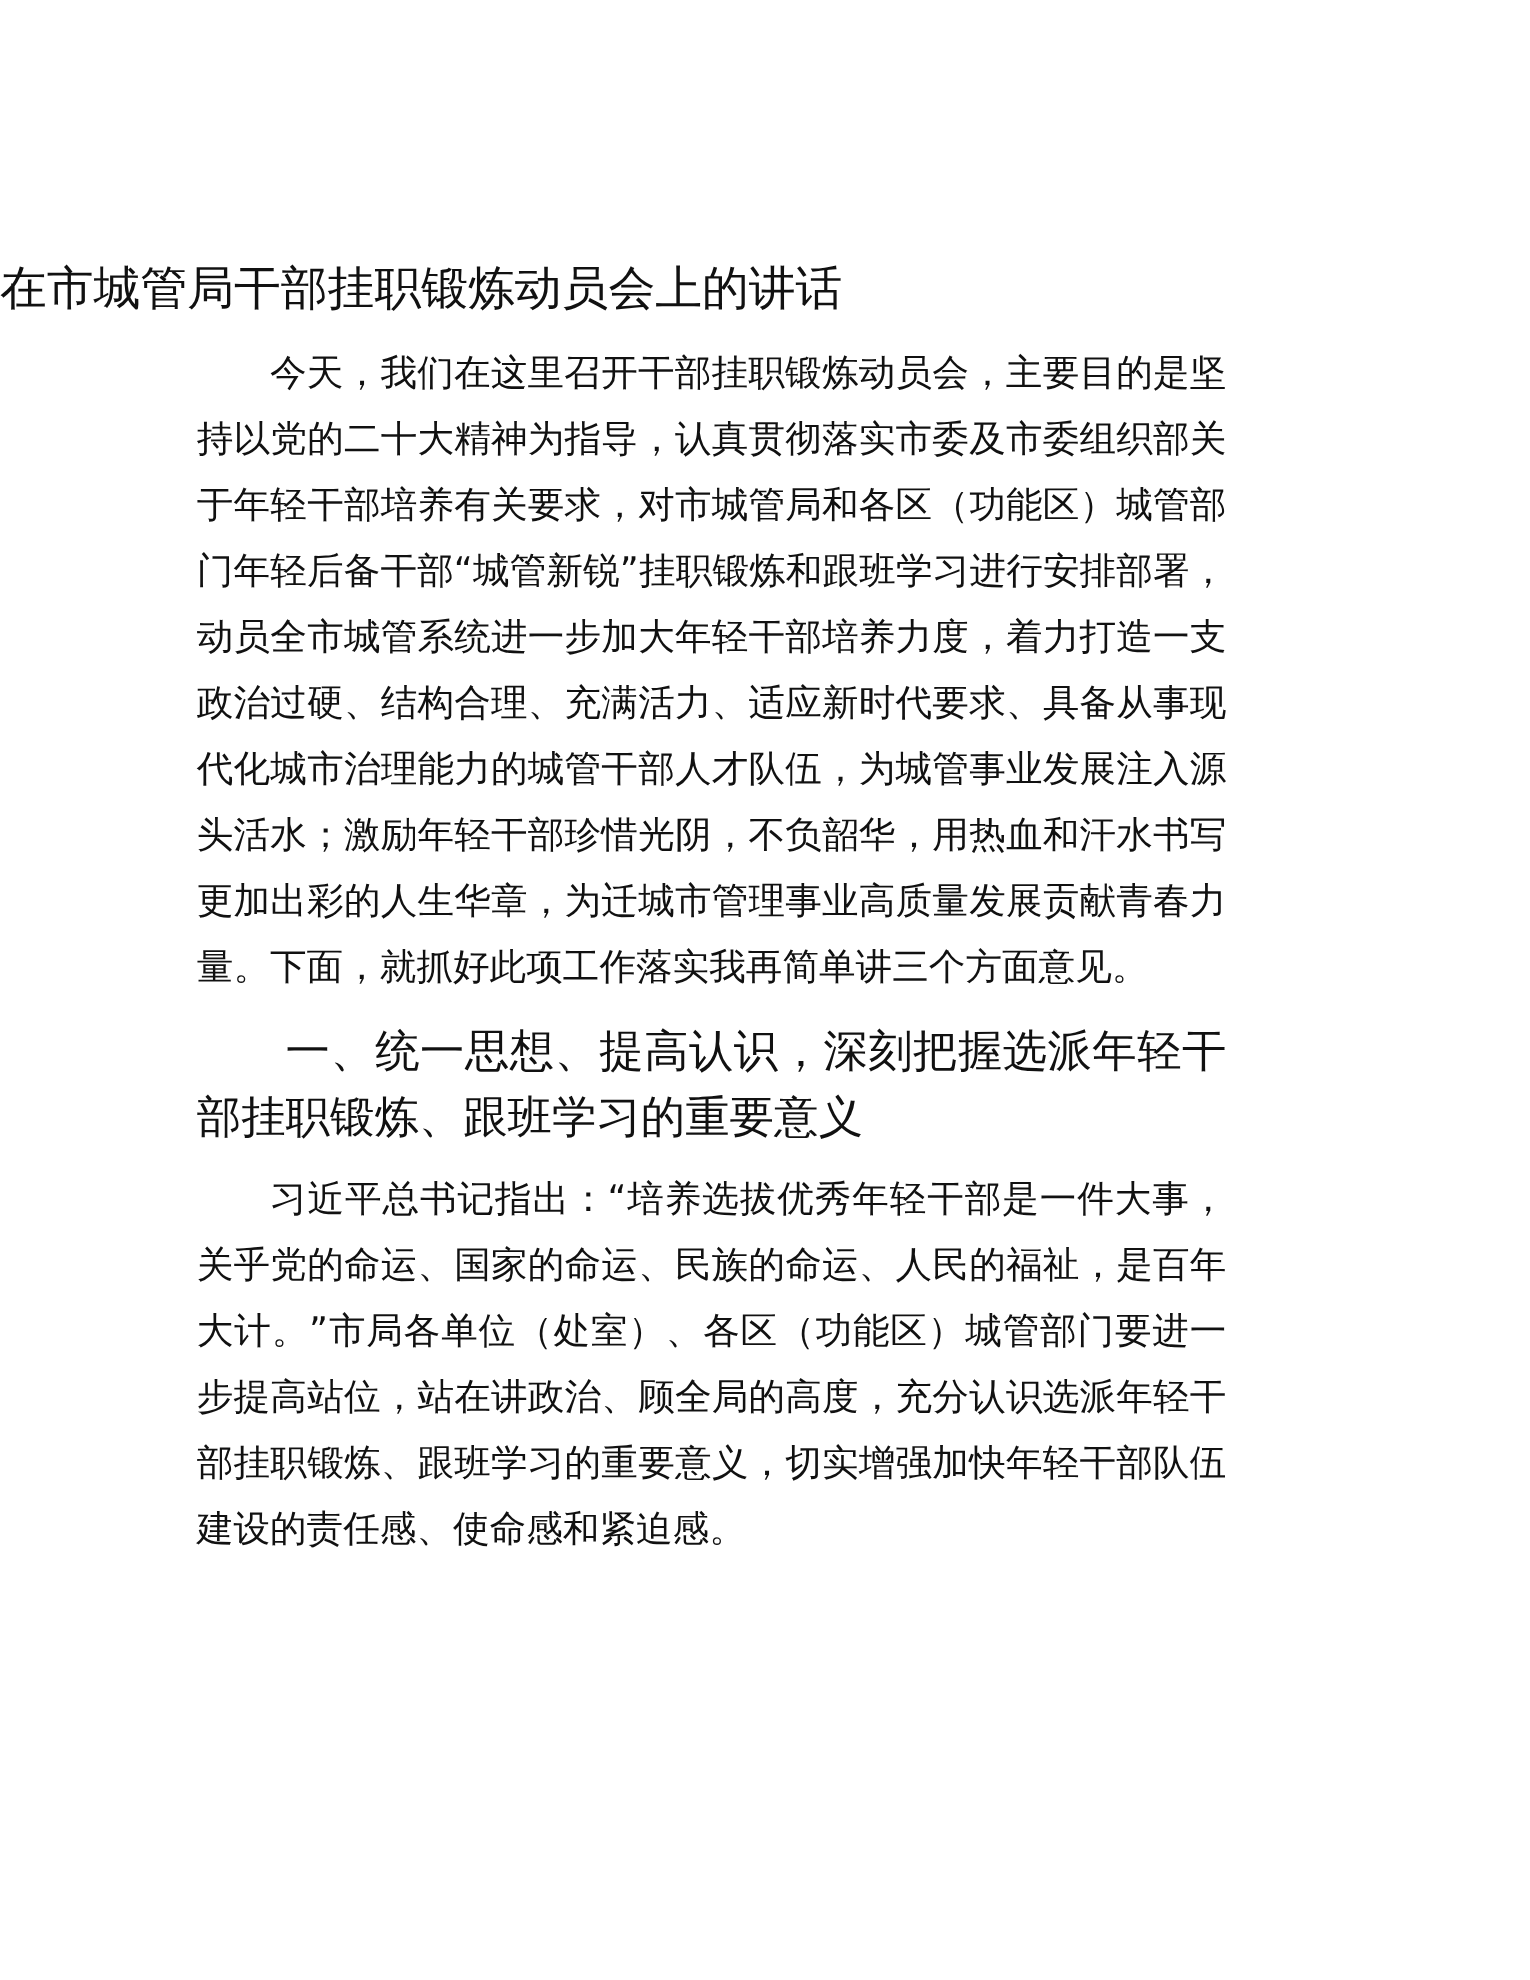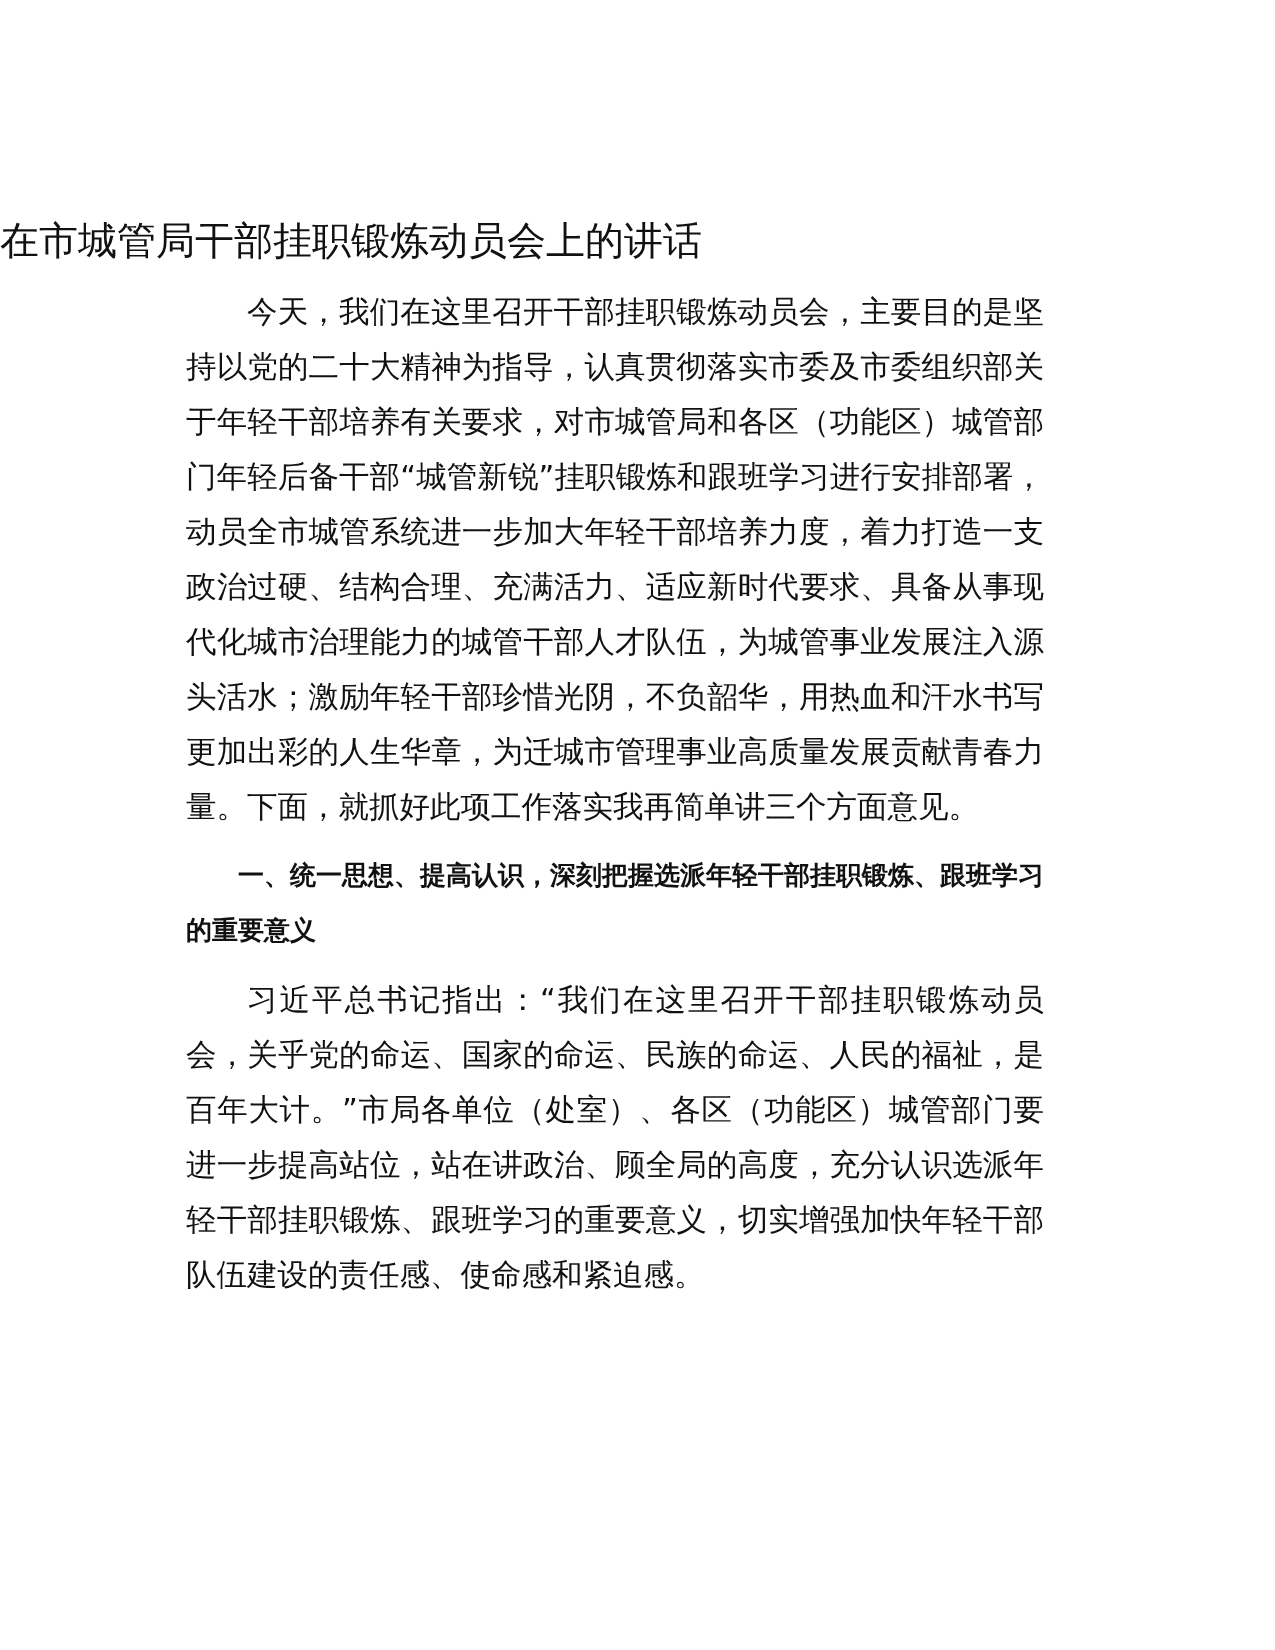--- a/index.html
+++ b/index.html
@@ -30,48 +30,47 @@
       width: 1213px;
       text-align: left;
       font-size: 39px;
       line-height: 56px;
       letter-spacing: 0px;
       margin: 0;
       font-weight: normal;
     }
     .body-text {
       position: absolute;
-      left: 186px;
+      left: 164px;
       top: 284px;
       width: 858px;
     }
     .para {
       margin: 0;
       font-size: 30.5px;
       line-height: 55px;
       text-align: justify;
       text-justify: inter-ideograph;
       text-indent: 2em;
     }
     .para.gap {
       margin-top: 14px;
     }
     .heading-para {
       margin: 14px 0 0 0;
-      font-size: 26px;
+      font-size: 37px;
       line-height: 55px;
       text-align: justify;
       text-indent: 2em;
-      font-weight: bold;
     }
   </style>
 </head>
 <body>
 
 <div class="page">
   <h1 class="title">在市城管局干部挂职锻炼动员会上的讲话</h1>
 
   <div class="body-text">
     <p class="para">今天，我们在这里召开干部挂职锻炼动员会，主要目的是坚持以党的二十大精神为指导，认真贯彻落实市委及市委组织部关于年轻干部培养有关要求，对市城管局和各区（功能区）城管部门年轻后备干部“城管新锐”挂职锻炼和跟班学习进行安排部署，动员全市城管系统进一步加大年轻干部培养力度，着力打造一支政治过硬、结构合理、充满活力、适应新时代要求、具备从事现代化城市治理能力的城管干部人才队伍，为城管事业发展注入源头活水；激励年轻干部珍惜光阴，不负韶华，用热血和汗水书写更加出彩的人生华章，为迁城市管理事业高质量发展贡献青春力量。下面，就抓好此项工作落实我再简单讲三个方面意见。</p>
     <p class="heading-para">一、统一思想、提高认识，深刻把握选派年轻干部挂职锻炼、跟班学习的重要意义</p>
-    <p class="para gap">习近平总书记指出：“我们在这里召开干部挂职锻炼动员会，关乎党的命运、国家的命运、民族的命运、人民的福祉，是百年大计。”市局各单位（处室）、各区（功能区）城管部门要进一步提高站位，站在讲政治、顾全局的高度，充分认识选派年轻干部挂职锻炼、跟班学习的重要意义，切实增强加快年轻干部队伍建设的责任感、使命感和紧迫感。</p>
+    <p class="para gap">习近平总书记指出：“培养选拔优秀年轻干部是一件大事，关乎党的命运、国家的命运、民族的命运、人民的福祉，是百年大计。”市局各单位（处室）、各区（功能区）城管部门要进一步提高站位，站在讲政治、顾全局的高度，充分认识选派年轻干部挂职锻炼、跟班学习的重要意义，切实增强加快年轻干部队伍建设的责任感、使命感和紧迫感。</p>
   </div>
 </div>
 
 </body></html>

